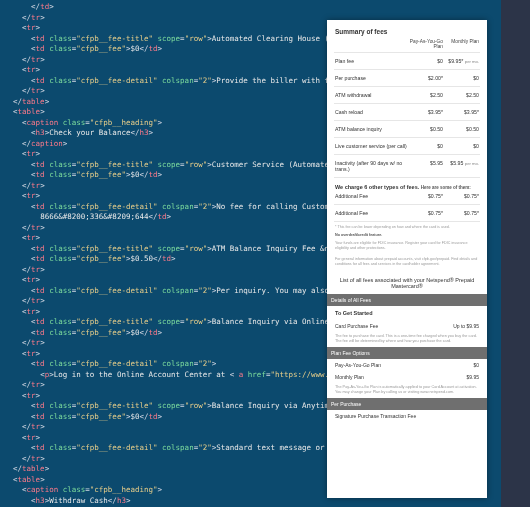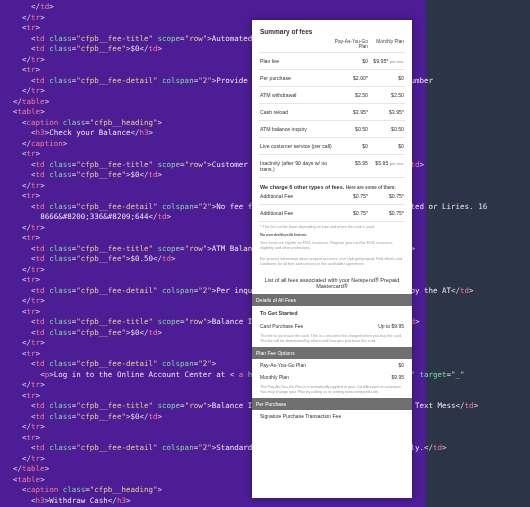--- a/index.html
+++ b/index.html
@@ -1,16 +1,16 @@
 <!DOCTYPE html>
 <html><head>
 <meta charset="utf-8">
 <style>
   html,body{margin:0;padding:0;background:#2c3448;font-family:Consolas,monospace;font-size:8px;color:#a0a6b5;overflow:hidden}
-  .viewport{position:relative;width:426px;height:507px;background:#4c1d95}
+  .viewport{position:relative;width:501px;height:507px;background:#0c4a6e}
   .code{position:absolute;left:0;top:0;width:530px;height:507px;padding:2px 0 0 4px;line-height:10.5px;white-space:pre;font-size:7.5px}
   .t-tag{color:#ff7a8a}
   .t-attr{color:#7fdf9e}
   .t-val{color:#e9cf8a}
   .t-punc{color:#d0d6e2}
   .t-text{color:#e9e9e9}
   .t-spc{color:#f2a968}
   .code div{white-space:pre}
 
   

